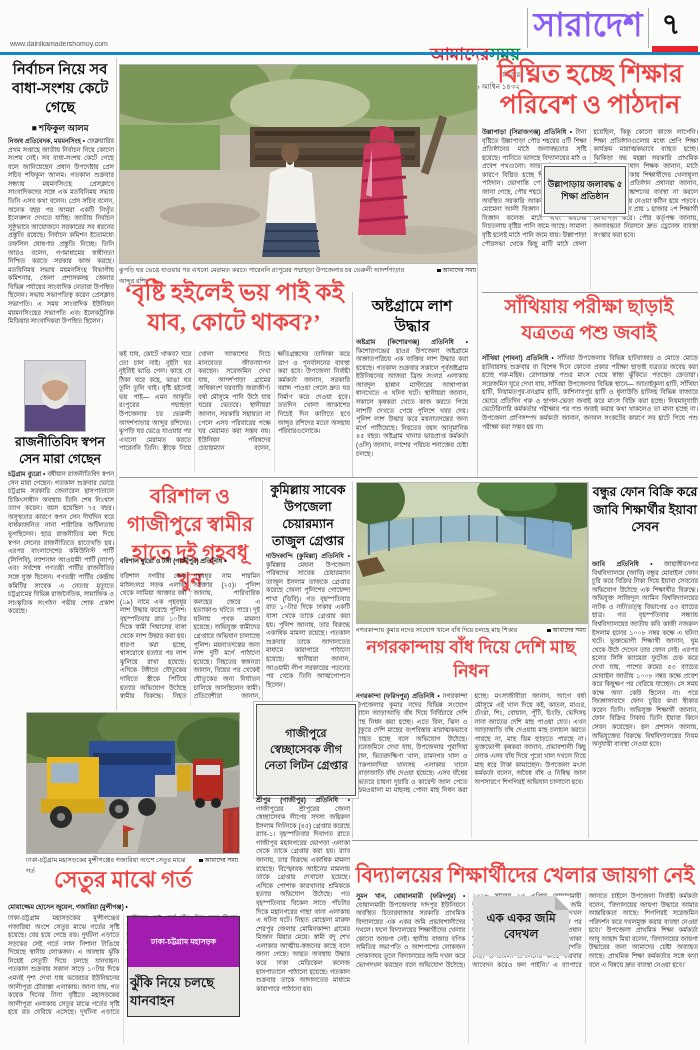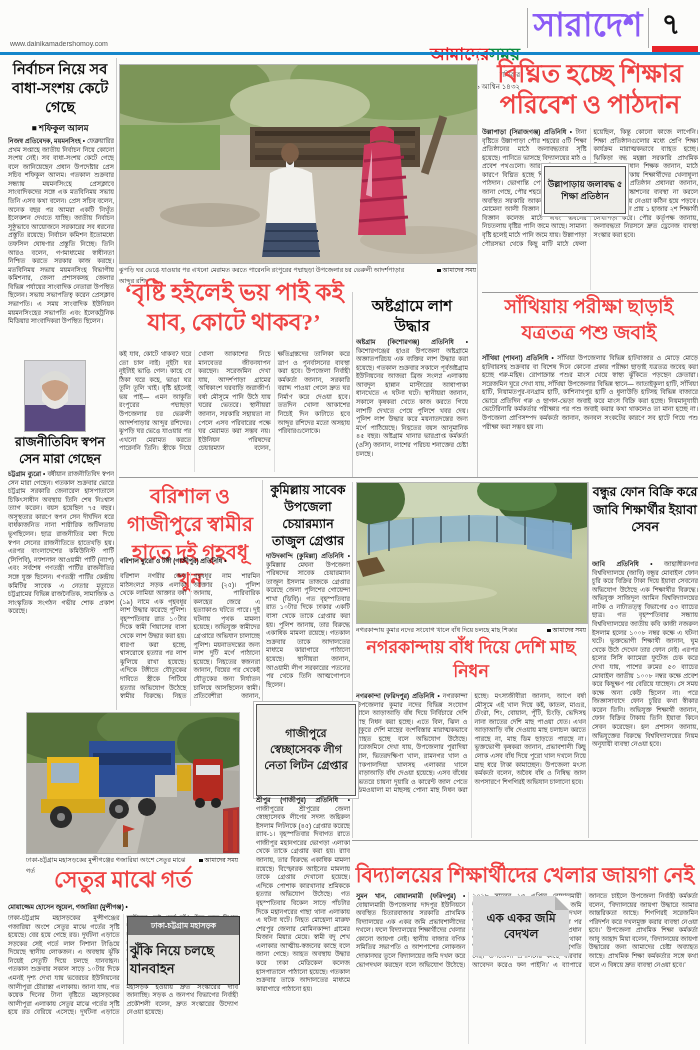--- a/index.html
+++ b/index.html
@@ -34,21 +34,21 @@
   .cols3{column-count:3;column-gap:7px;column-rule:1px solid #ddd;}
   .photo{border:1px solid #b5b5b5;background:#ddd;}
   .graybox{background:#efeeea;border:1px solid #555;box-shadow:0 0 0 2px #fff,0 0 0 3px #bbb;
            display:flex;align-items:center;justify-content:center;text-align:center;font-weight:800;}
   .badge{border-radius:50%;background:#dcdcdc;border:5px solid #c2c2c2;box-shadow:0 0 0 1px #999;
          display:flex;align-items:center;justify-content:center;text-align:center;font-weight:800;font-size:8.5px;line-height:1.3;padding:4px;}
   .foldbox{background:#d9d9d9;position:relative;display:flex;align-items:center;justify-content:center;
            text-align:center;font-weight:800;font-size:12px;line-height:1.35;}
   .foldbox .fold{position:absolute;top:0;right:0;width:0;height:0;border-left:14px solid #b5b5b5;border-top:14px solid #fcfcfa;}
   .hwbox{border:1px solid #333;}
-  .hwbox .hd{background:#737373;color:#fff;font-size:7.5px;font-weight:700;text-align:center;padding:3px 2px;}
+  .hwbox .hd{background:#a21caf;color:#fff;font-size:7.5px;font-weight:700;text-align:center;padding:19px 2px;}
   .hwbox .bd{background:#e4e3df;font-size:13px;font-weight:800;line-height:1.35;padding:7px 2px;}
 </style>
 </head>
 <body>
 
 <div id="page">
 
   <div class="abs url" style="left:10px;top:40px;">www.dainikamadershomoy.com</div>
 
   <div class="abs" style="left:330px;top:8px;width:190px;text-align:right;">

